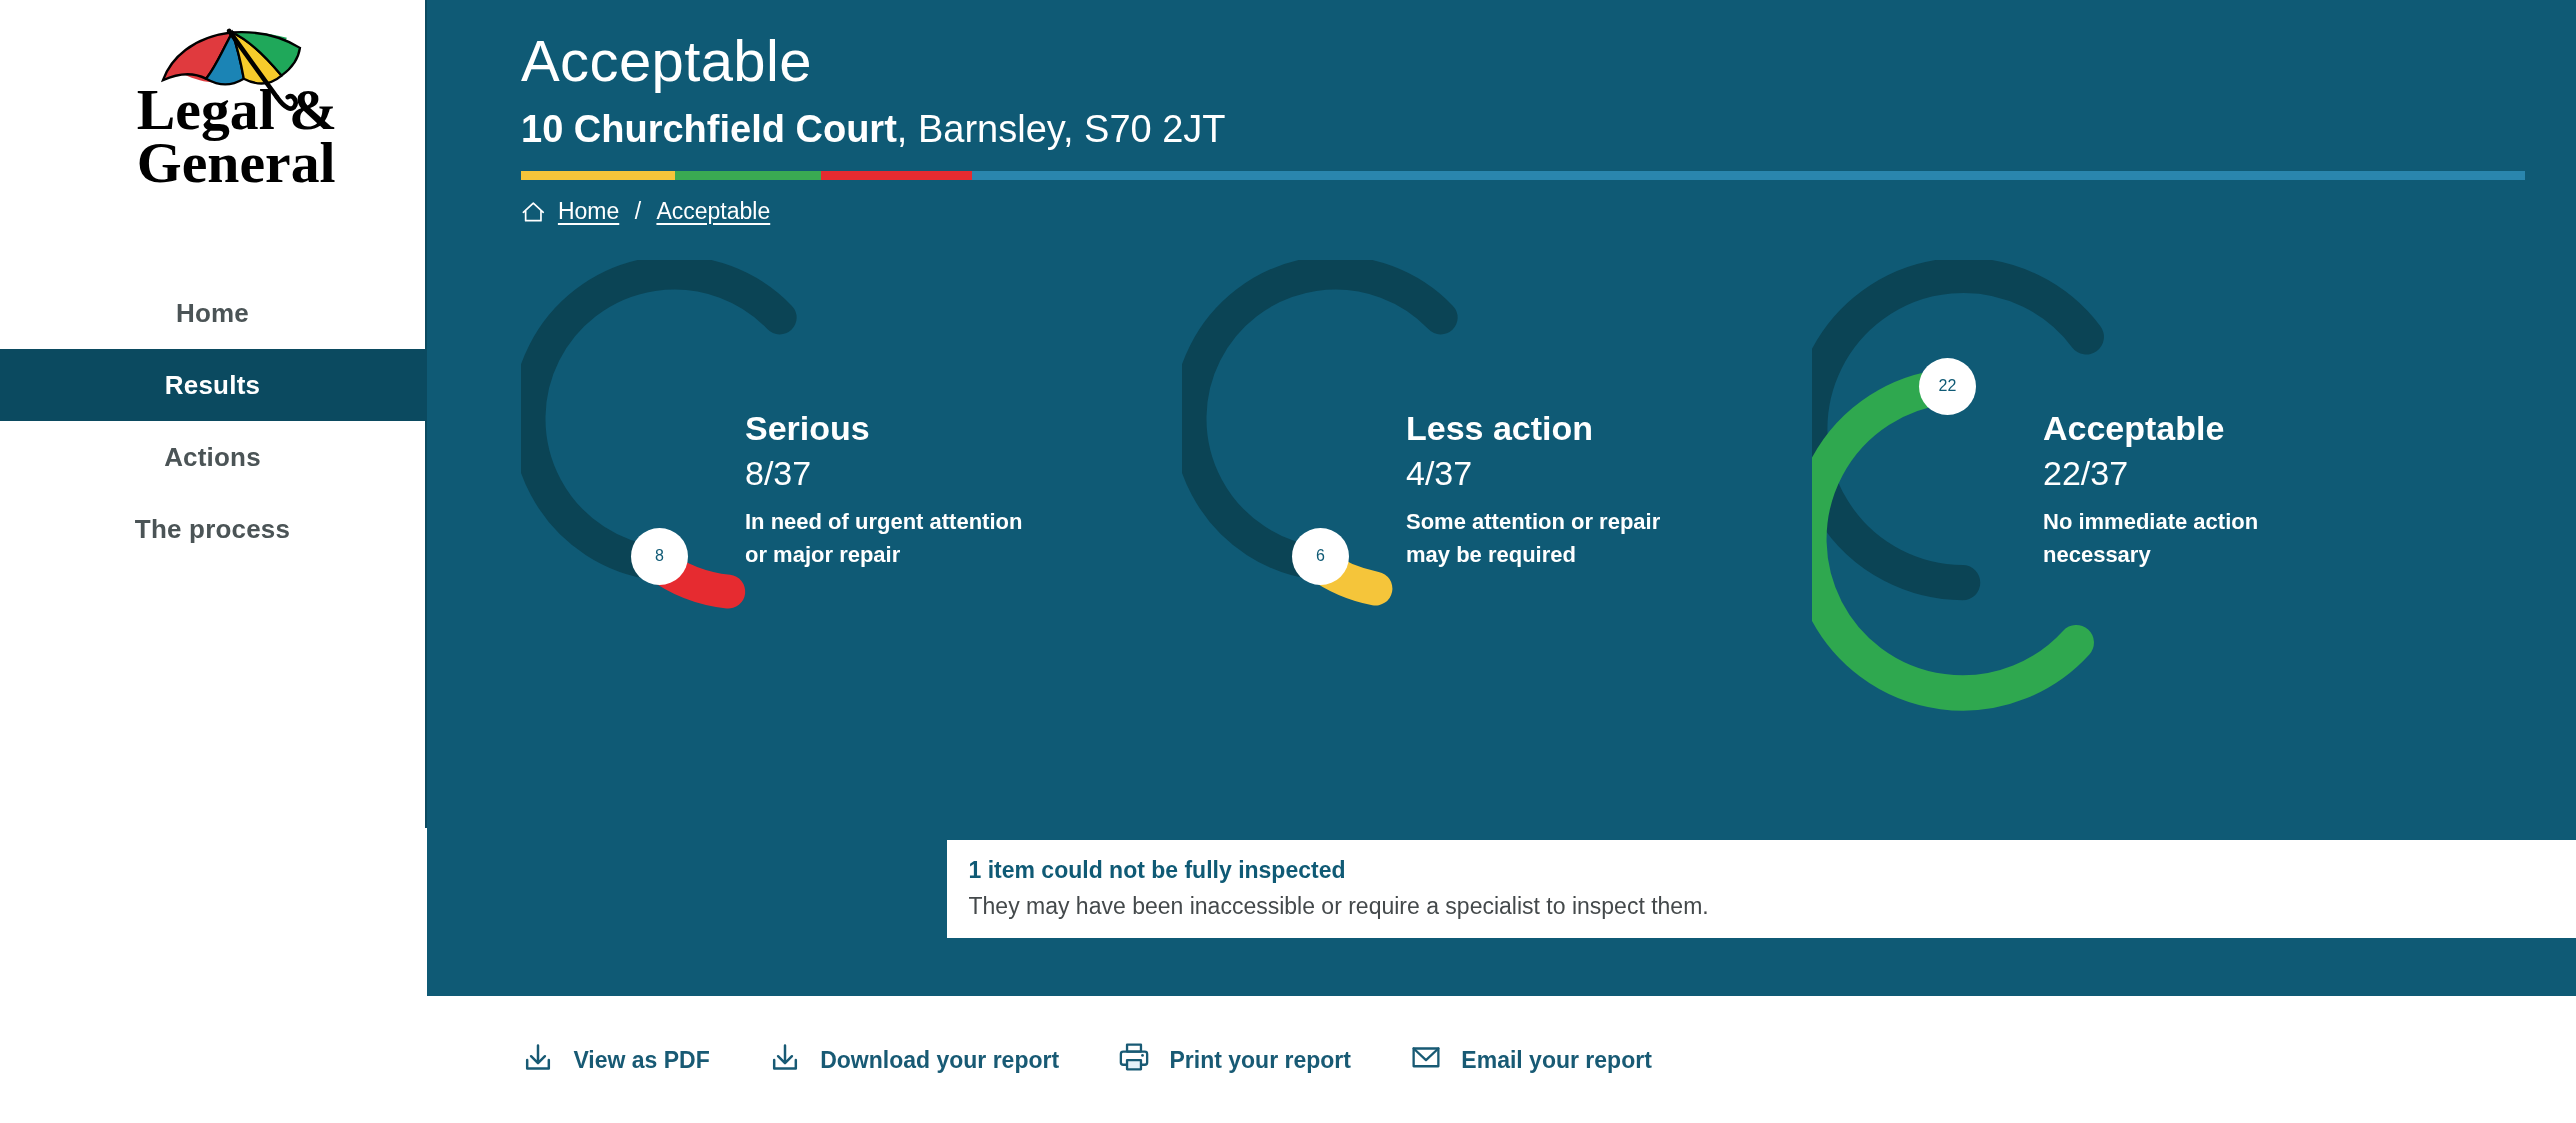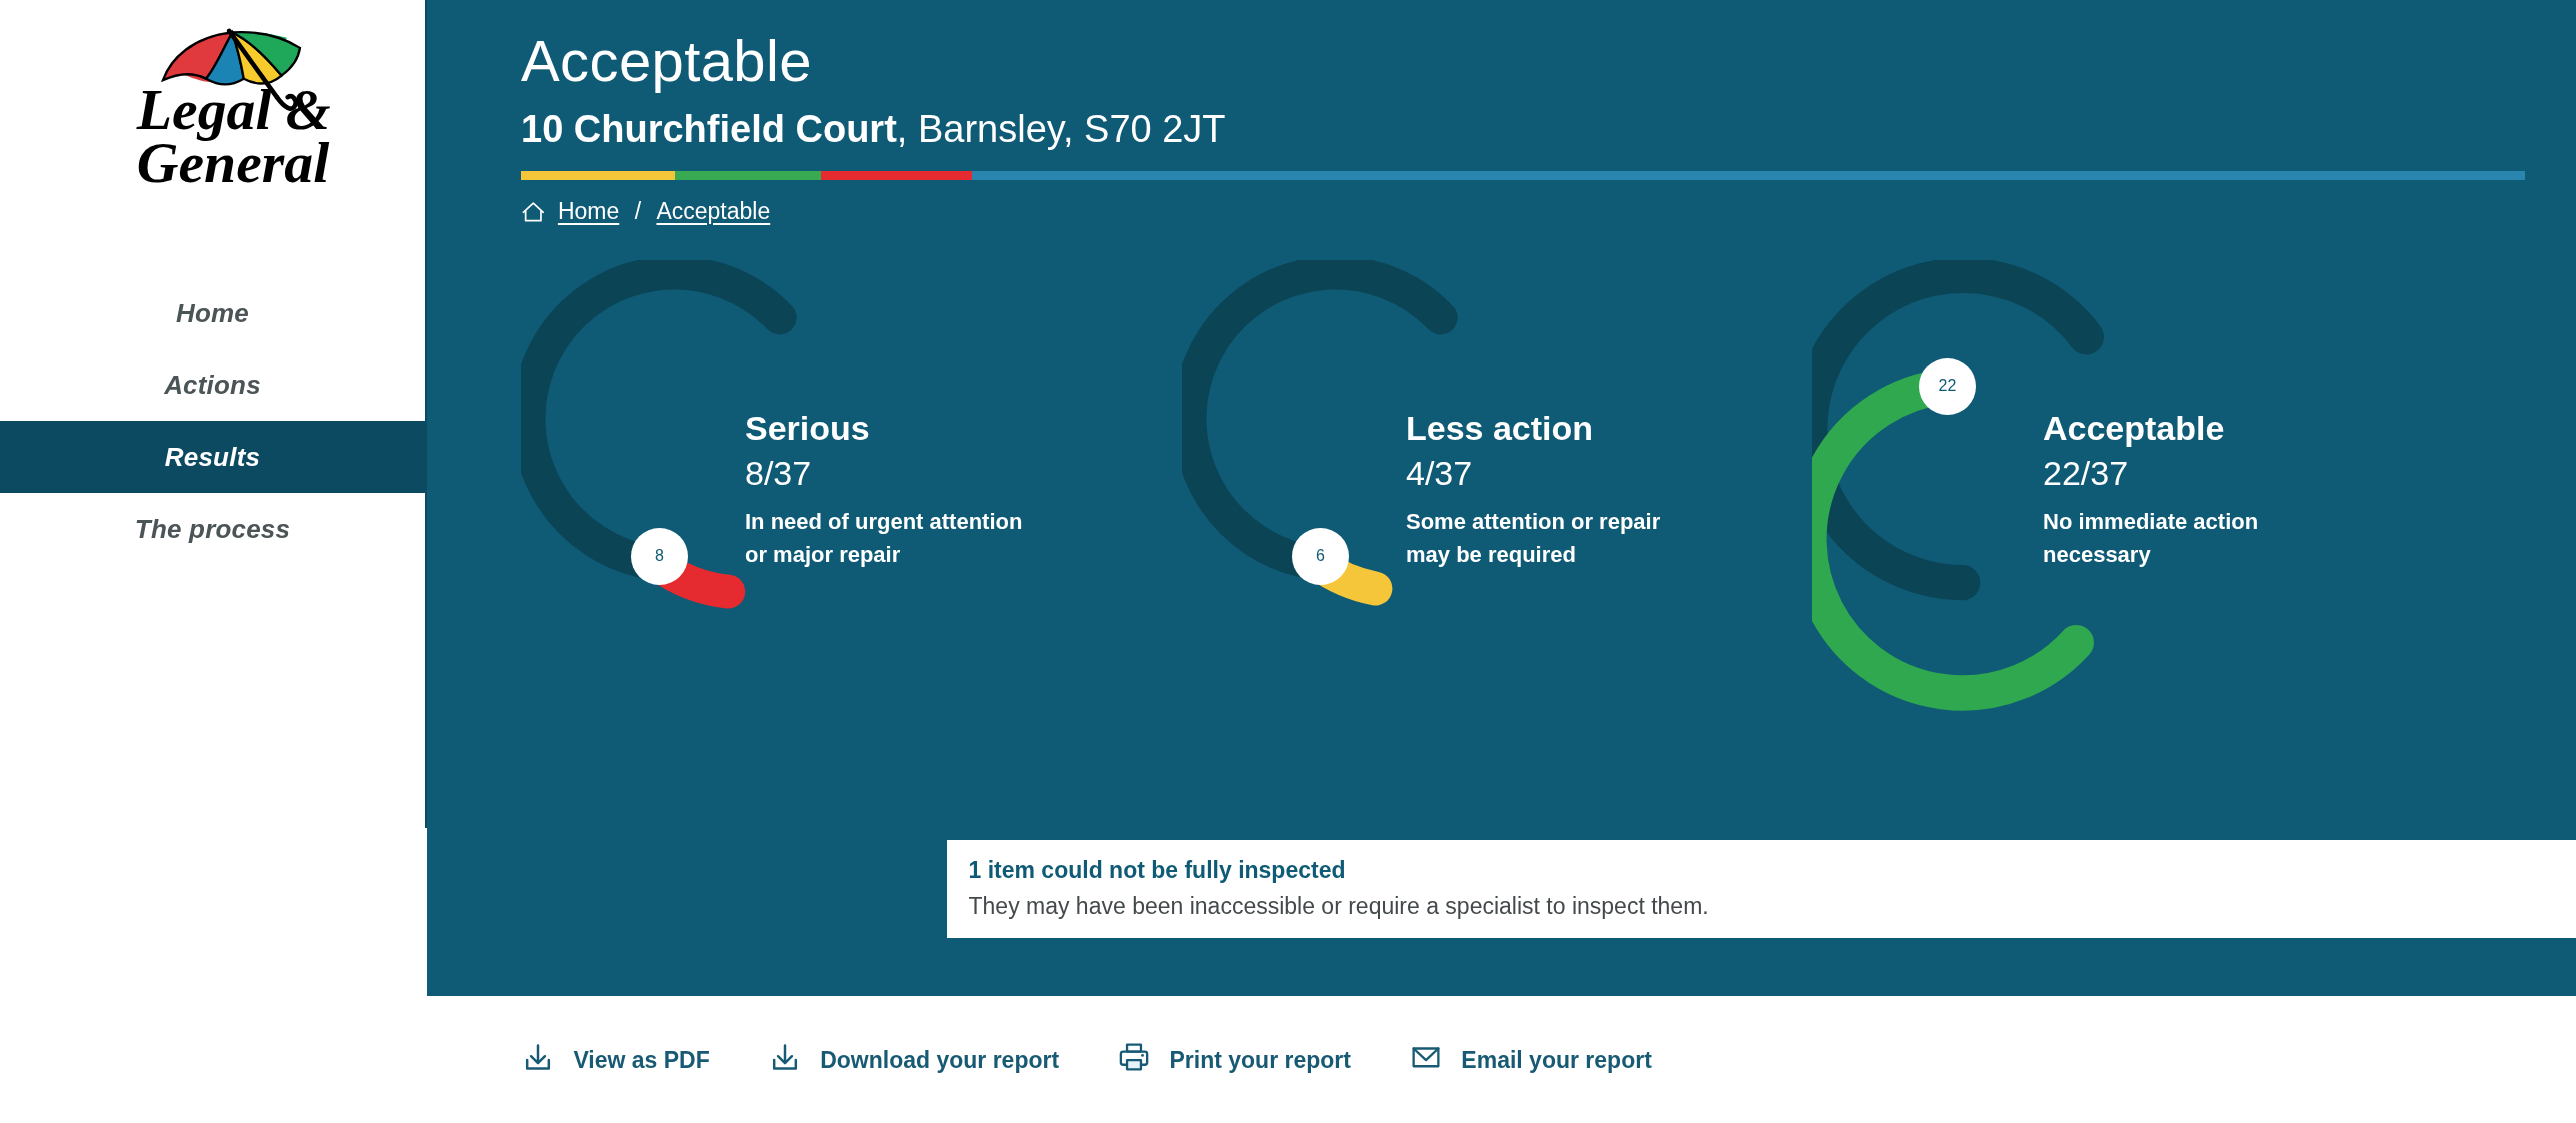--- a/index.html
+++ b/index.html
@@ -18,21 +18,20 @@
   }
 
   
   .sidebar {
     width: 427px;
     height: 828px;
     background: #ffffff;
     flex: 0 0 427px;
     position: relative;
     border-right: 2.3px solid #0b4a60;
-    font-style: italic;
   }
   .logo-wrap {
     width: 100%;
     padding-top: 14px;
     display: flex;
     justify-content: center;
   }
   .logo {
     width: 254px;
     height: 254px;
@@ -280,25 +279,25 @@
           <text x="66" y="150" font-family="'Liberation Serif', serif" font-size="75" font-weight="bold" fill="#000">Legal &amp;</text>
           <text x="66" y="218" font-family="'Liberation Serif', serif" font-size="75" font-weight="bold" fill="#000">General</text>
         </svg>
       </div>
     </div>
 
     <nav class="nav">
       <div class="nav-item">
         <span>Home</span>
       </div>
+      <div class="nav-item active">
+        <span>Results</span>
+      </div>
       <div class="nav-item">
         <span>Actions</span>
-      </div>
-      <div class="nav-item active">
-        <span>Results</span>
       </div>
       <div class="nav-item">
         <span>The process</span>
       </div>
     </nav>
   </aside>
 
   <section class="main">
     <div class="main-inner">
 

